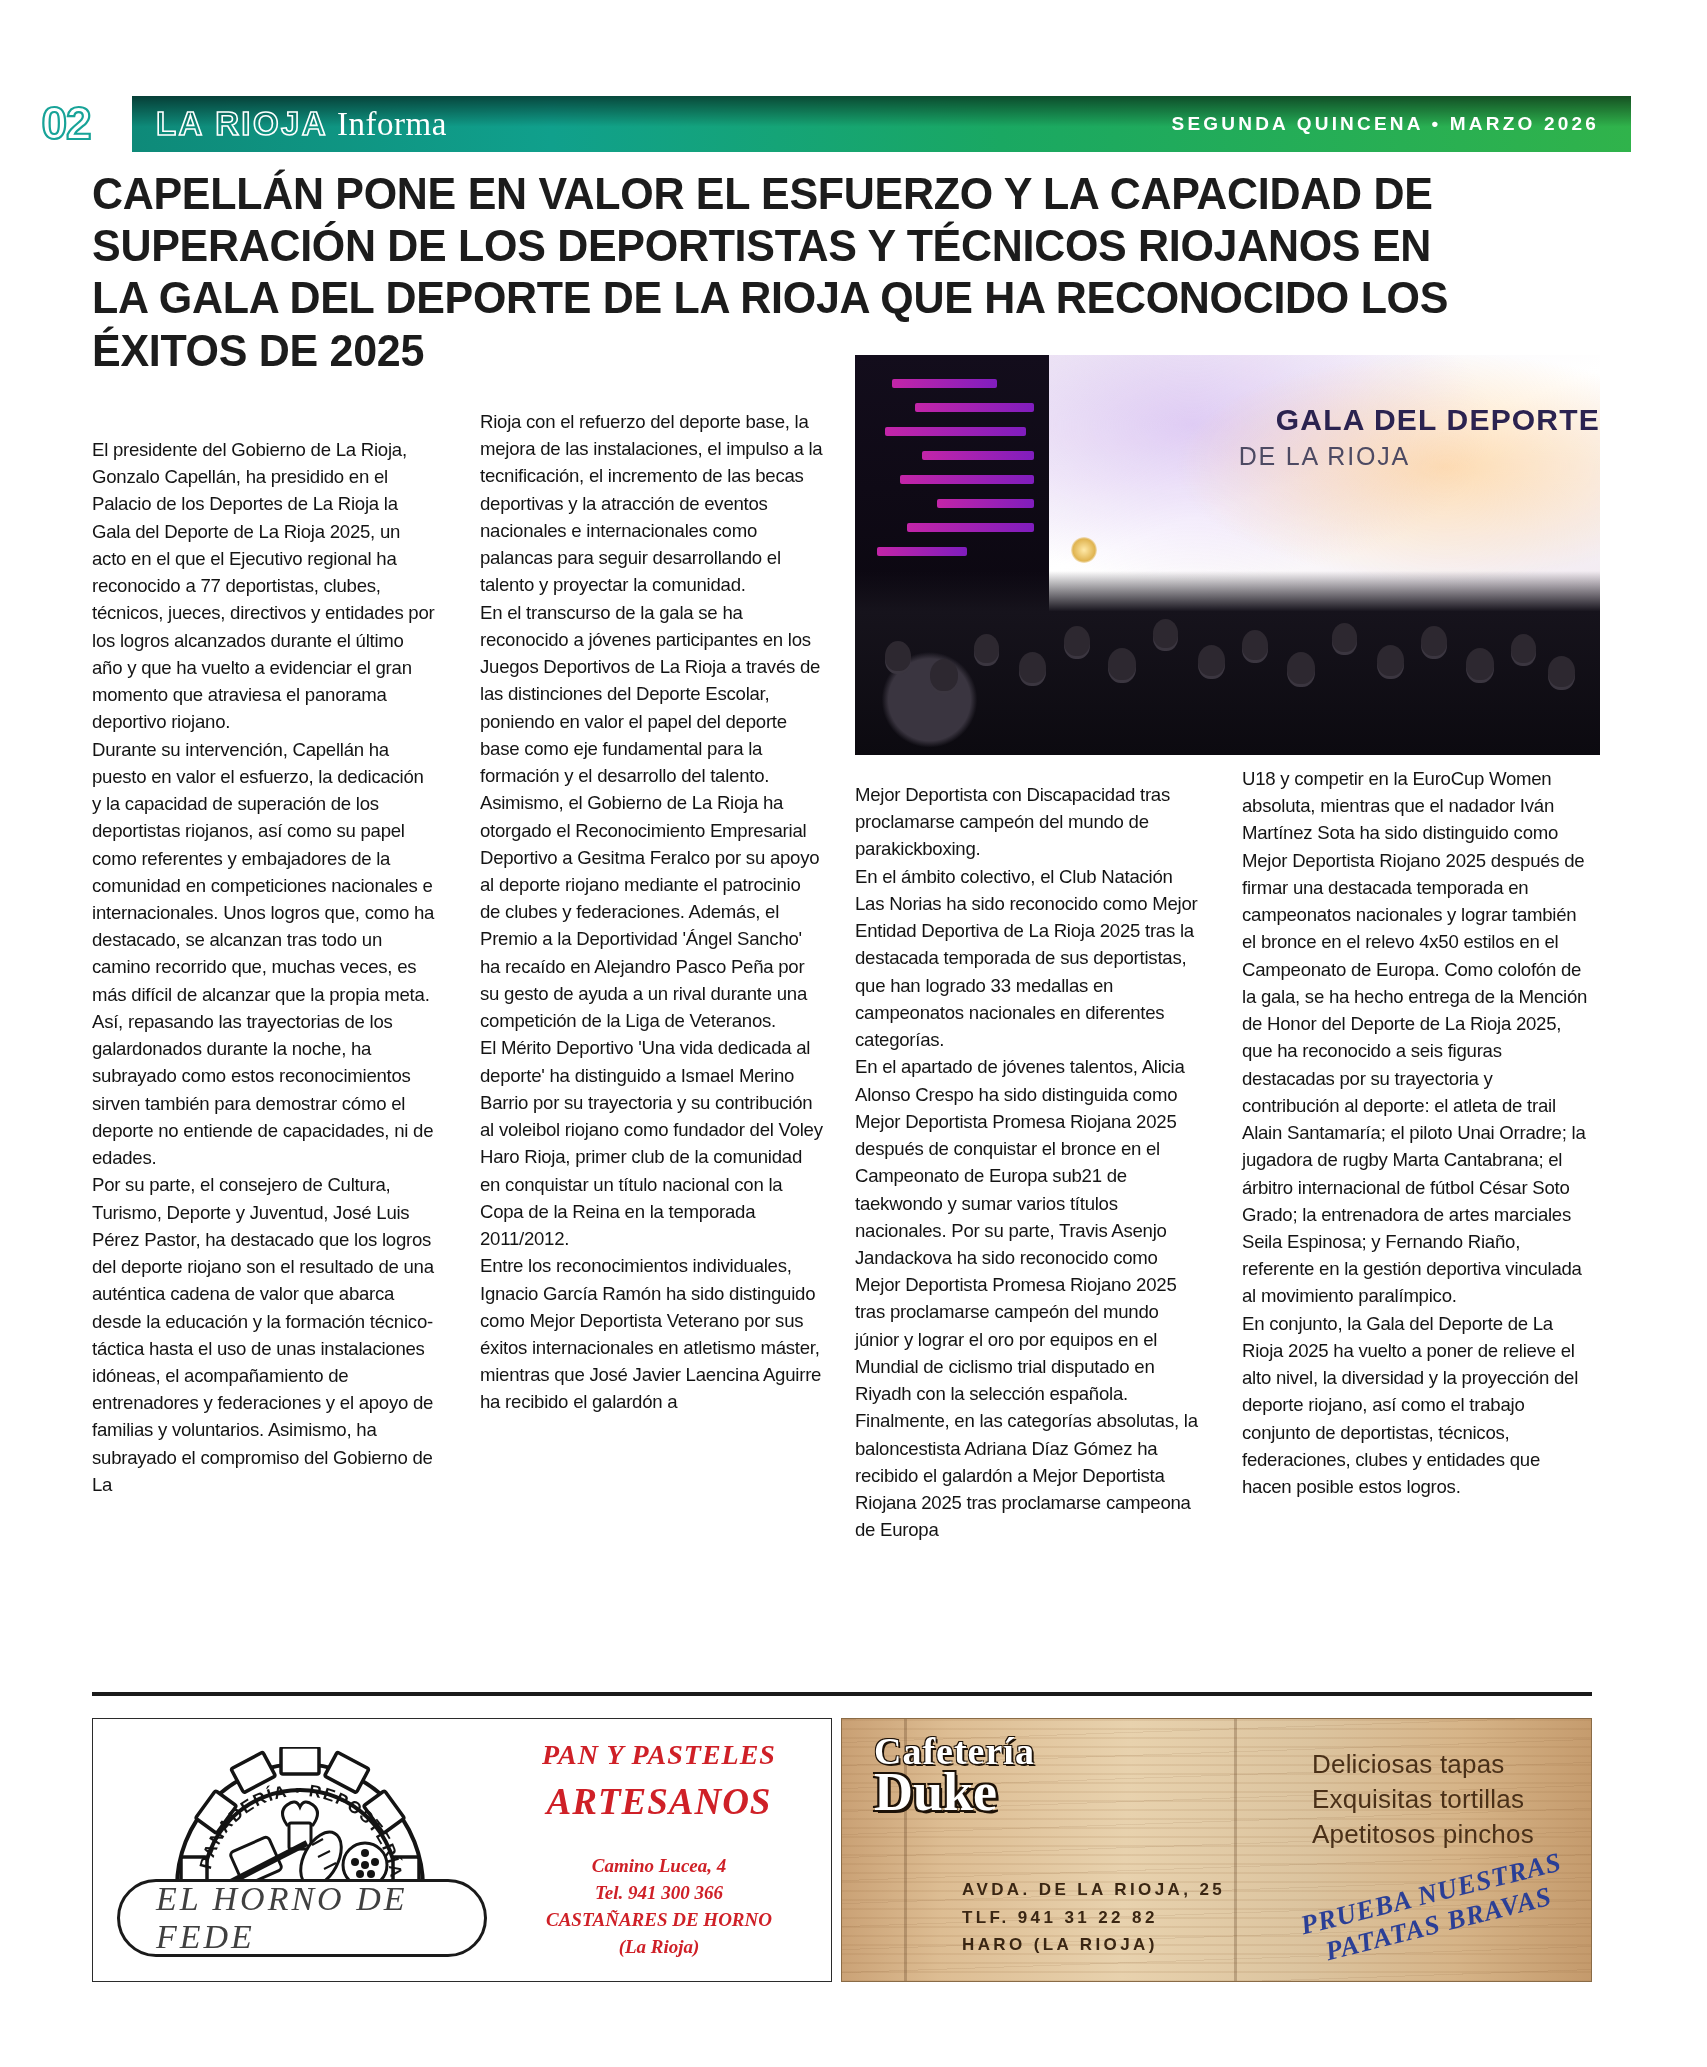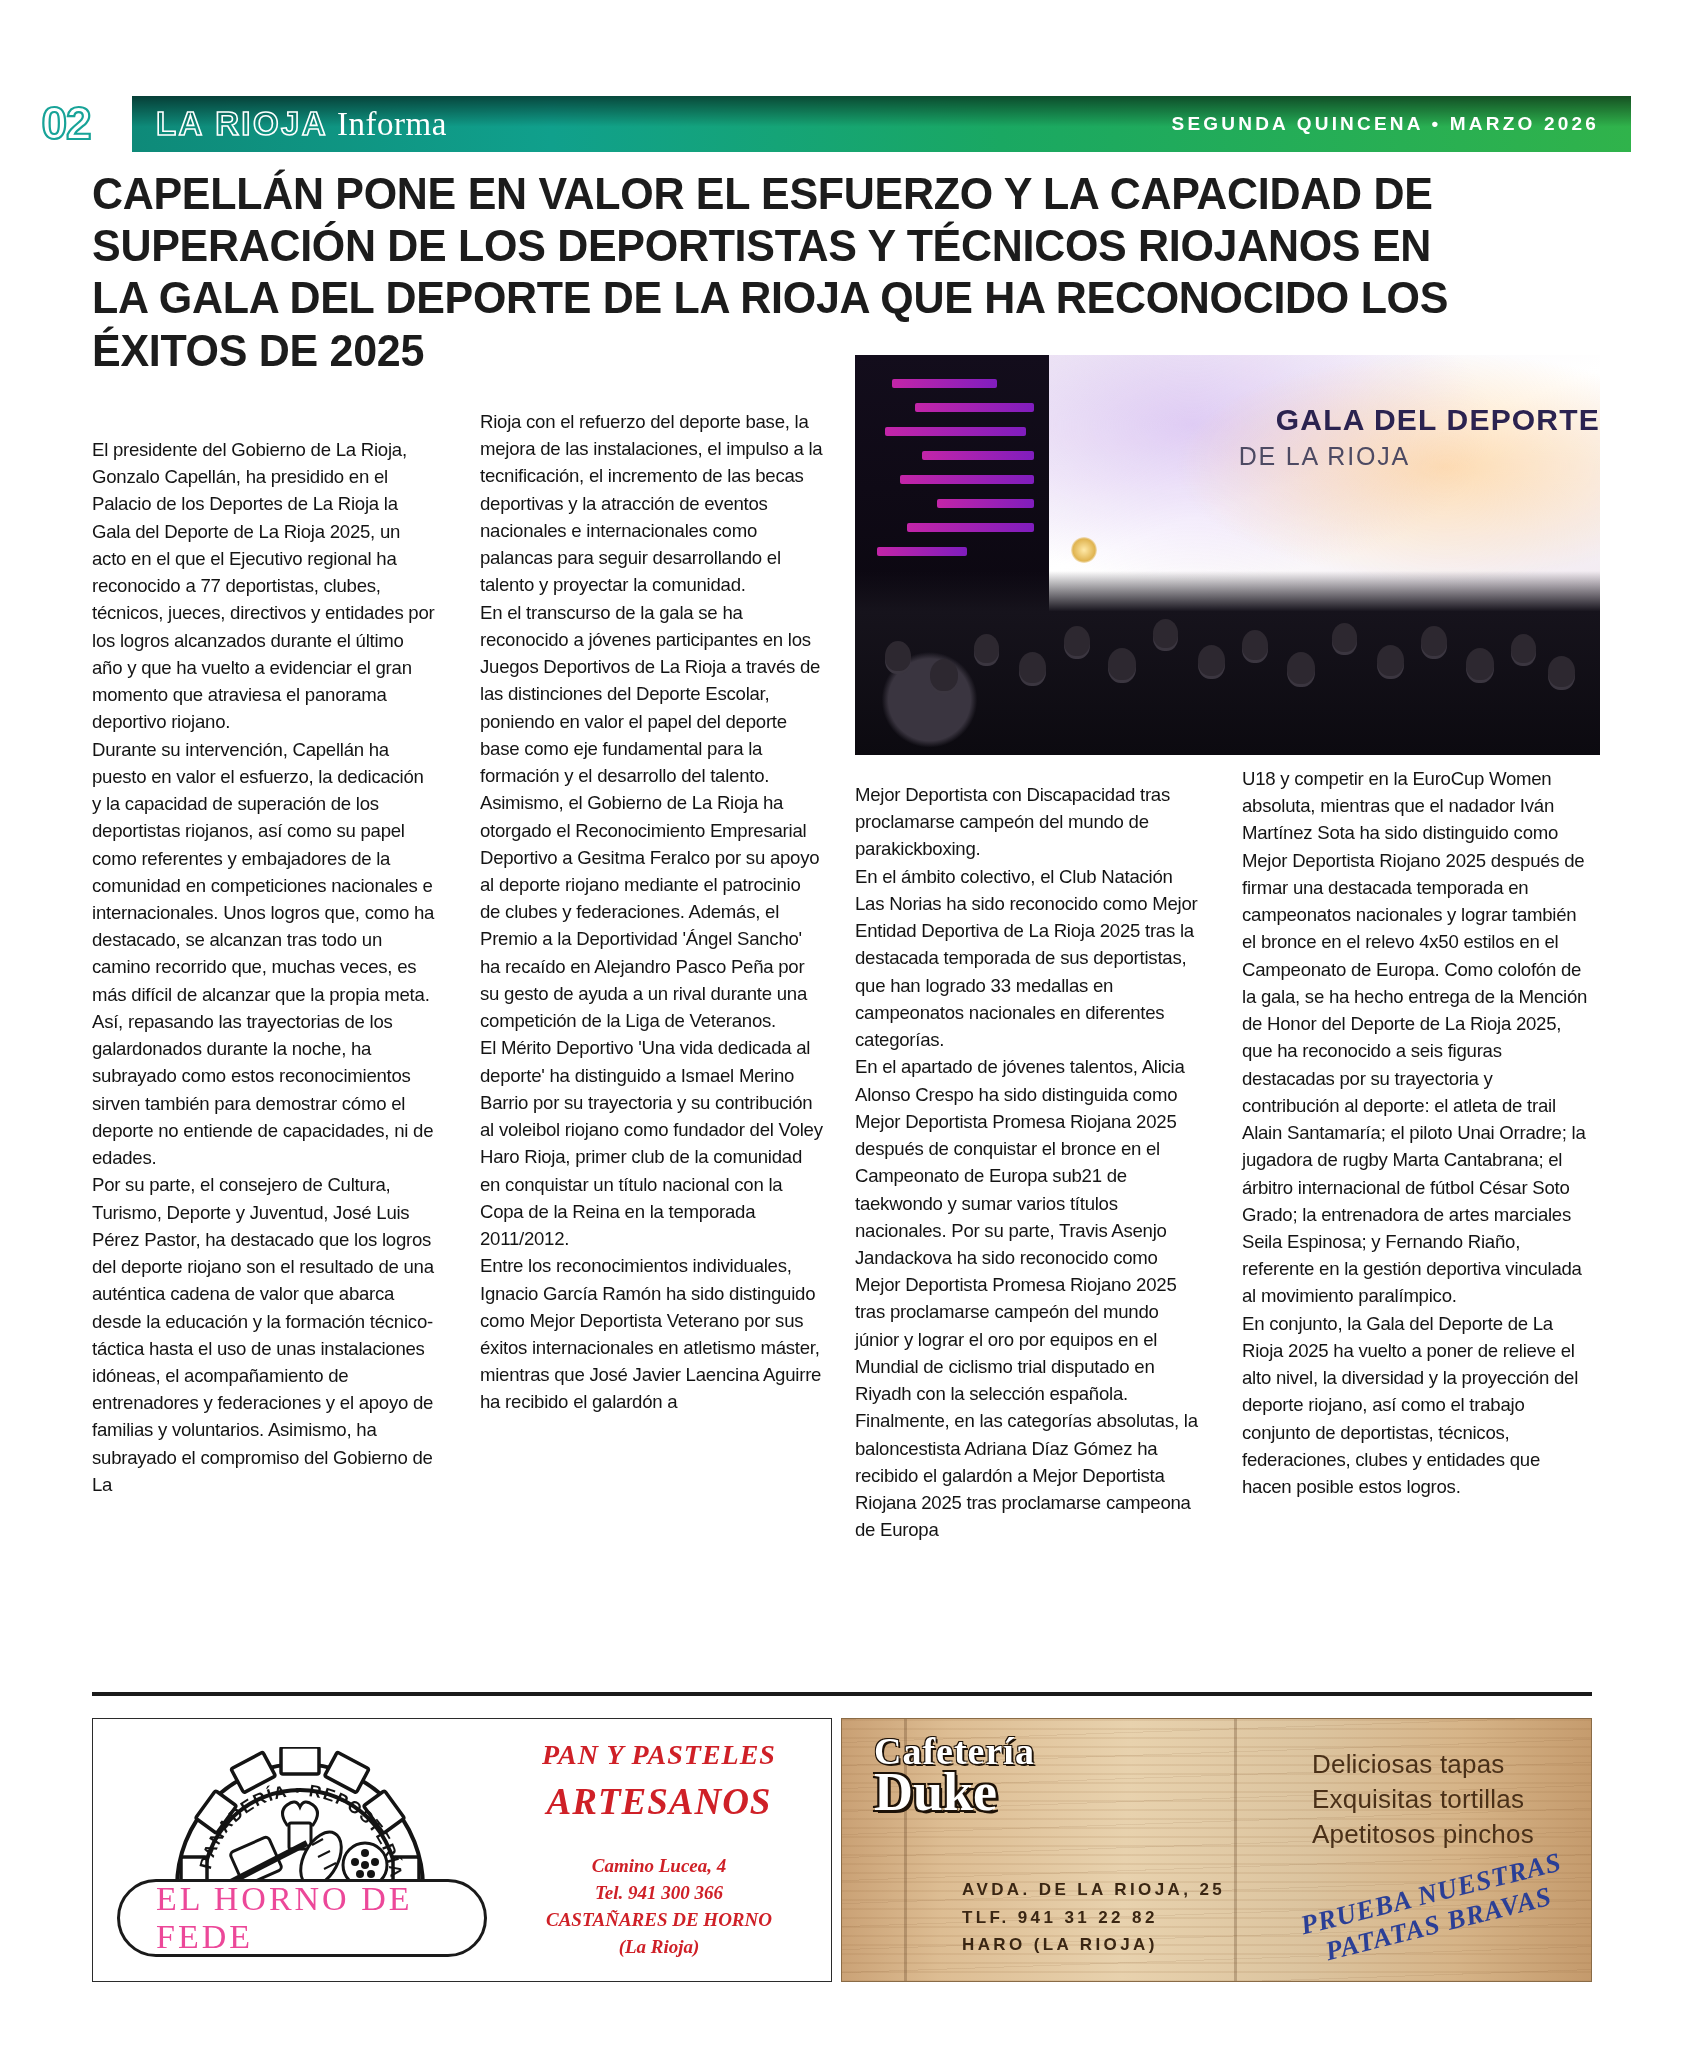--- a/index.html
+++ b/index.html
@@ -197,23 +197,24 @@
     position: absolute;
     left: 24px; bottom: 24px;
     width: 370px; height: 78px;
     border: 3px solid #1a1a1a;
     border-radius: 39px;
     display: flex; align-items: center; justify-content: center;
     background: #fff;
   }
   .bakery-name {
     font-family: "Liberation Serif", serif;
+    font-style: italic;
     font-size: 34px;
     letter-spacing: 3px;
-    color: #ec4899;
+    color: #404040;
     padding-left: 36px;
   }
   .bakery-text {
     flex: 1;
     text-align: center;
     color: #cf2027;
     font-family: Liberation Serif, serif;
     padding-right: 26px;
   }
   .bk-l1 { font-size: 28px; font-weight: 700; font-style: italic; letter-spacing: 1px; }

